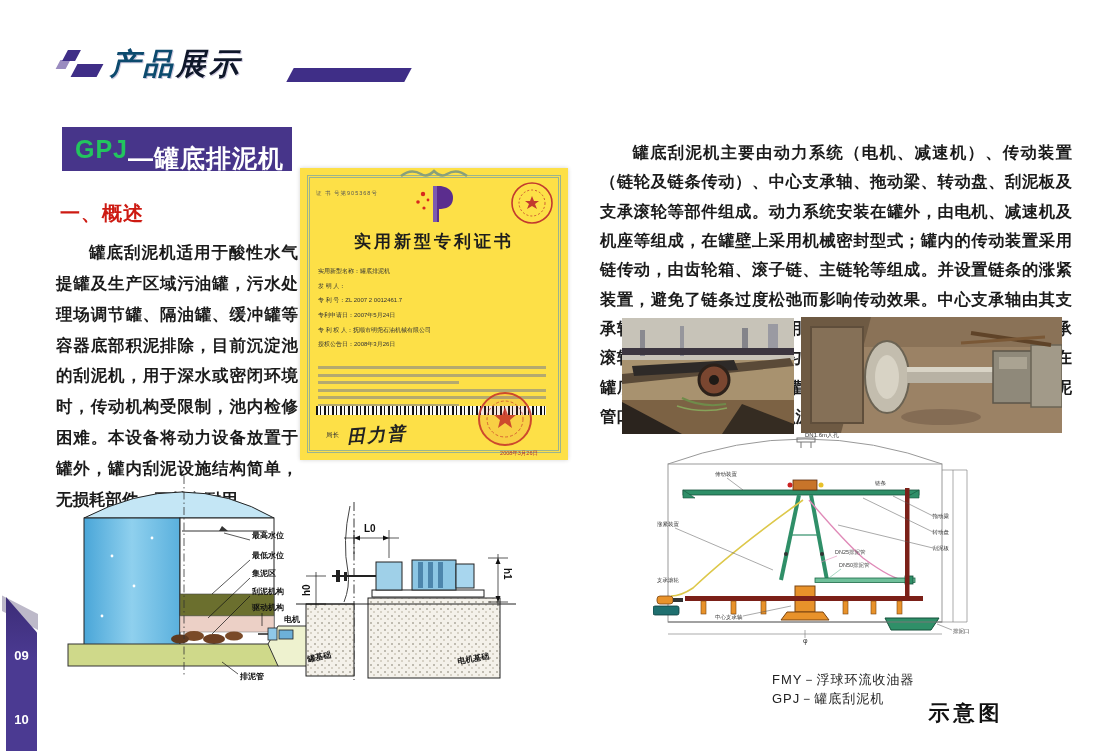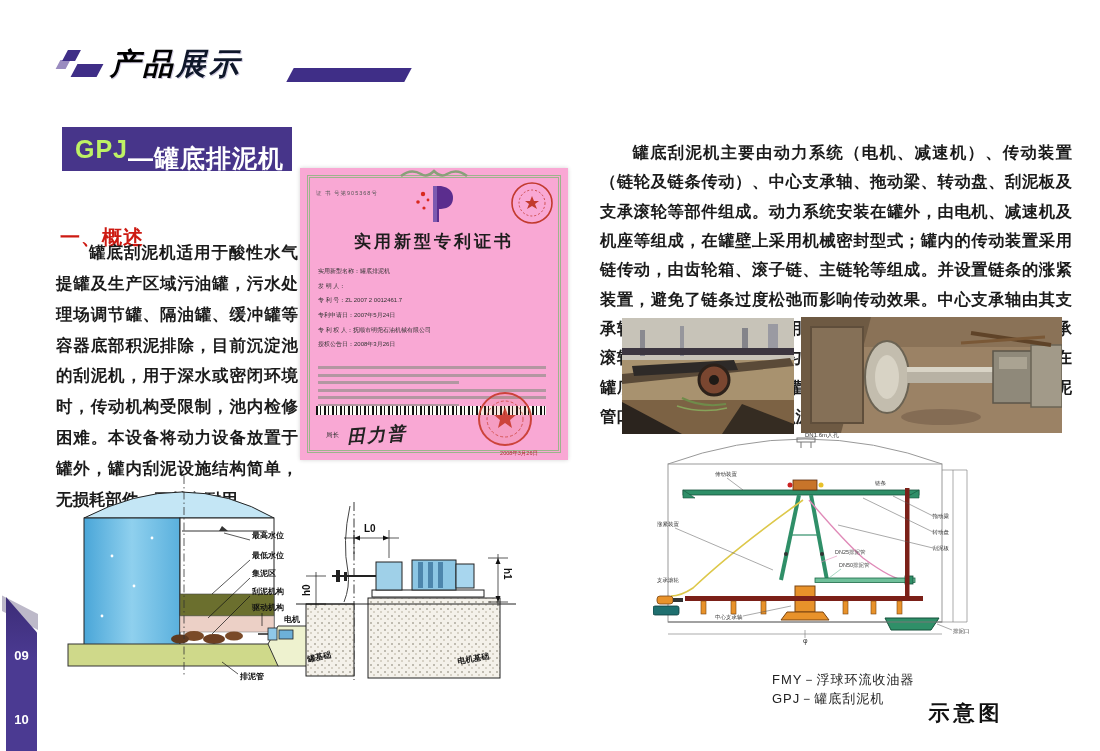--- a/index.html
+++ b/index.html
@@ -10,21 +10,21 @@
 
   
   .brand { position:absolute; left:58px; top:42px; height:44px; }
   .brand-sq { position:absolute; background:#3f2e87; transform:skewX(-28deg); }
   .brand-sq.a { left:0; top:18px; width:10px; height:9px; background:#9a8cc0; }
   .brand-sq.b { left:7px; top:8px; width:13px; height:11px; }
   .brand-sq.c { left:16px; top:22px; width:26px; height:13px; }
   .brand-text { position:absolute; left:52px; top:2px; font-size:30px; font-weight:900;
                 font-style:italic; letter-spacing:3px; white-space:nowrap;
                 text-shadow:1px 1px 0 #cfcadf; }
-  .brand-text .p1 { color:#000000; }
+  .brand-text .p1 { color:#0c4a6e; }
   .brand-text .p2 { color:#0f172a;font-family:Liberation Serif, serif; }
   .brand-bar { position:absolute; left:232px; top:26px; width:118px; height:14px;
                background:#3f2e87; transform:skewX(-28deg); }
 
   
   .logo { position:absolute; left:912px; top:30px; width:180px; height:66px; }
   .logo-mark { position:absolute; left:0; top:0; }
   .logo-txt { position:absolute; left:74px; top:16px; }
   .logo-en { font-size:7px; font-weight:700; font-style:italic; color:#c42318; letter-spacing:1px; }
   .logo-zh { font-size:17px; font-weight:700; color:#2a2a33; letter-spacing:4px; margin-top:3px; }
@@ -37,35 +37,35 @@
                 clip-path:polygon(0 0,100% 23%,100% 100%,0 100%); }
   .pageno { position:absolute; width:31px; text-align:center; color:#fff;
             font-size:13px; font-weight:700; }
   .pageno.p09 { left:6px; top:648px; }
   .pageno.p10 { left:6px; top:712px; }
 
   
   .banner { position:absolute; left:62px; top:127px; width:230px; height:44px;
             background:#47358a; display:flex; align-items:center; padding-left:13px;
             font-size:25px; font-weight:900; letter-spacing:1px; }
-  .banner .code { color:#bef264; }
+  .banner .code { color:#22c55e; }
   .banner .name { color:#ffffff;margin-top:19px; }
 
   .h-red { position:absolute; color:#cd1a12; font-weight:900; font-size:20px; letter-spacing:1px; }
-  .h-overview { left:60px; top:224px; }
+  .h-overview { left:60px; top:200px; }
   .h-structure { left:602px; top:110px; }
 
   .body-text { position:absolute; color:#1b1b1b; font-weight:700; text-align:justify;
                text-indent:2em; }
   .overview-body { left:56px; top:237px; width:242px; font-size:16.5px; line-height:1.87; }
   .structure-body { left:600px; top:138px; width:472px; font-size:16.3px; line-height:1.8; }
 
   
   .cert { position:absolute; left:300px; top:168px; width:268px; height:292px;
-          background:#f9a8d4; box-shadow:0 0 4px rgba(0,0,0,.18); }
+          background:#fde047; box-shadow:0 0 4px rgba(0,0,0,.18); }
   .cert-frame { position:absolute; inset:7px; border:3px double #9db48c; }
   .cert-ornament { position:absolute; left:50%; top:-2px; transform:translateX(-50%); }
   .cert-no { position:absolute; left:16px; top:22px; font-size:5.5px; color:#555; letter-spacing:1px; }
   .cert-plogo { position:absolute; left:50%; top:14px; transform:translateX(-50%); }
   .cert-title { position:absolute; left:0; right:0; top:62px; text-align:center;
                 font-family:"Liberation Serif","DejaVu Serif",serif;
                 font-size:17px; font-weight:900; color:#1d1d1d; letter-spacing:3px; }
   .cert-seal-top { position:absolute; right:14px; top:13px; }
   .cert-fields { position:absolute; left:18px; top:96px; width:200px; }
   .cert-fields div { font-size:6px; color:#333; line-height:2.45; white-space:nowrap;

